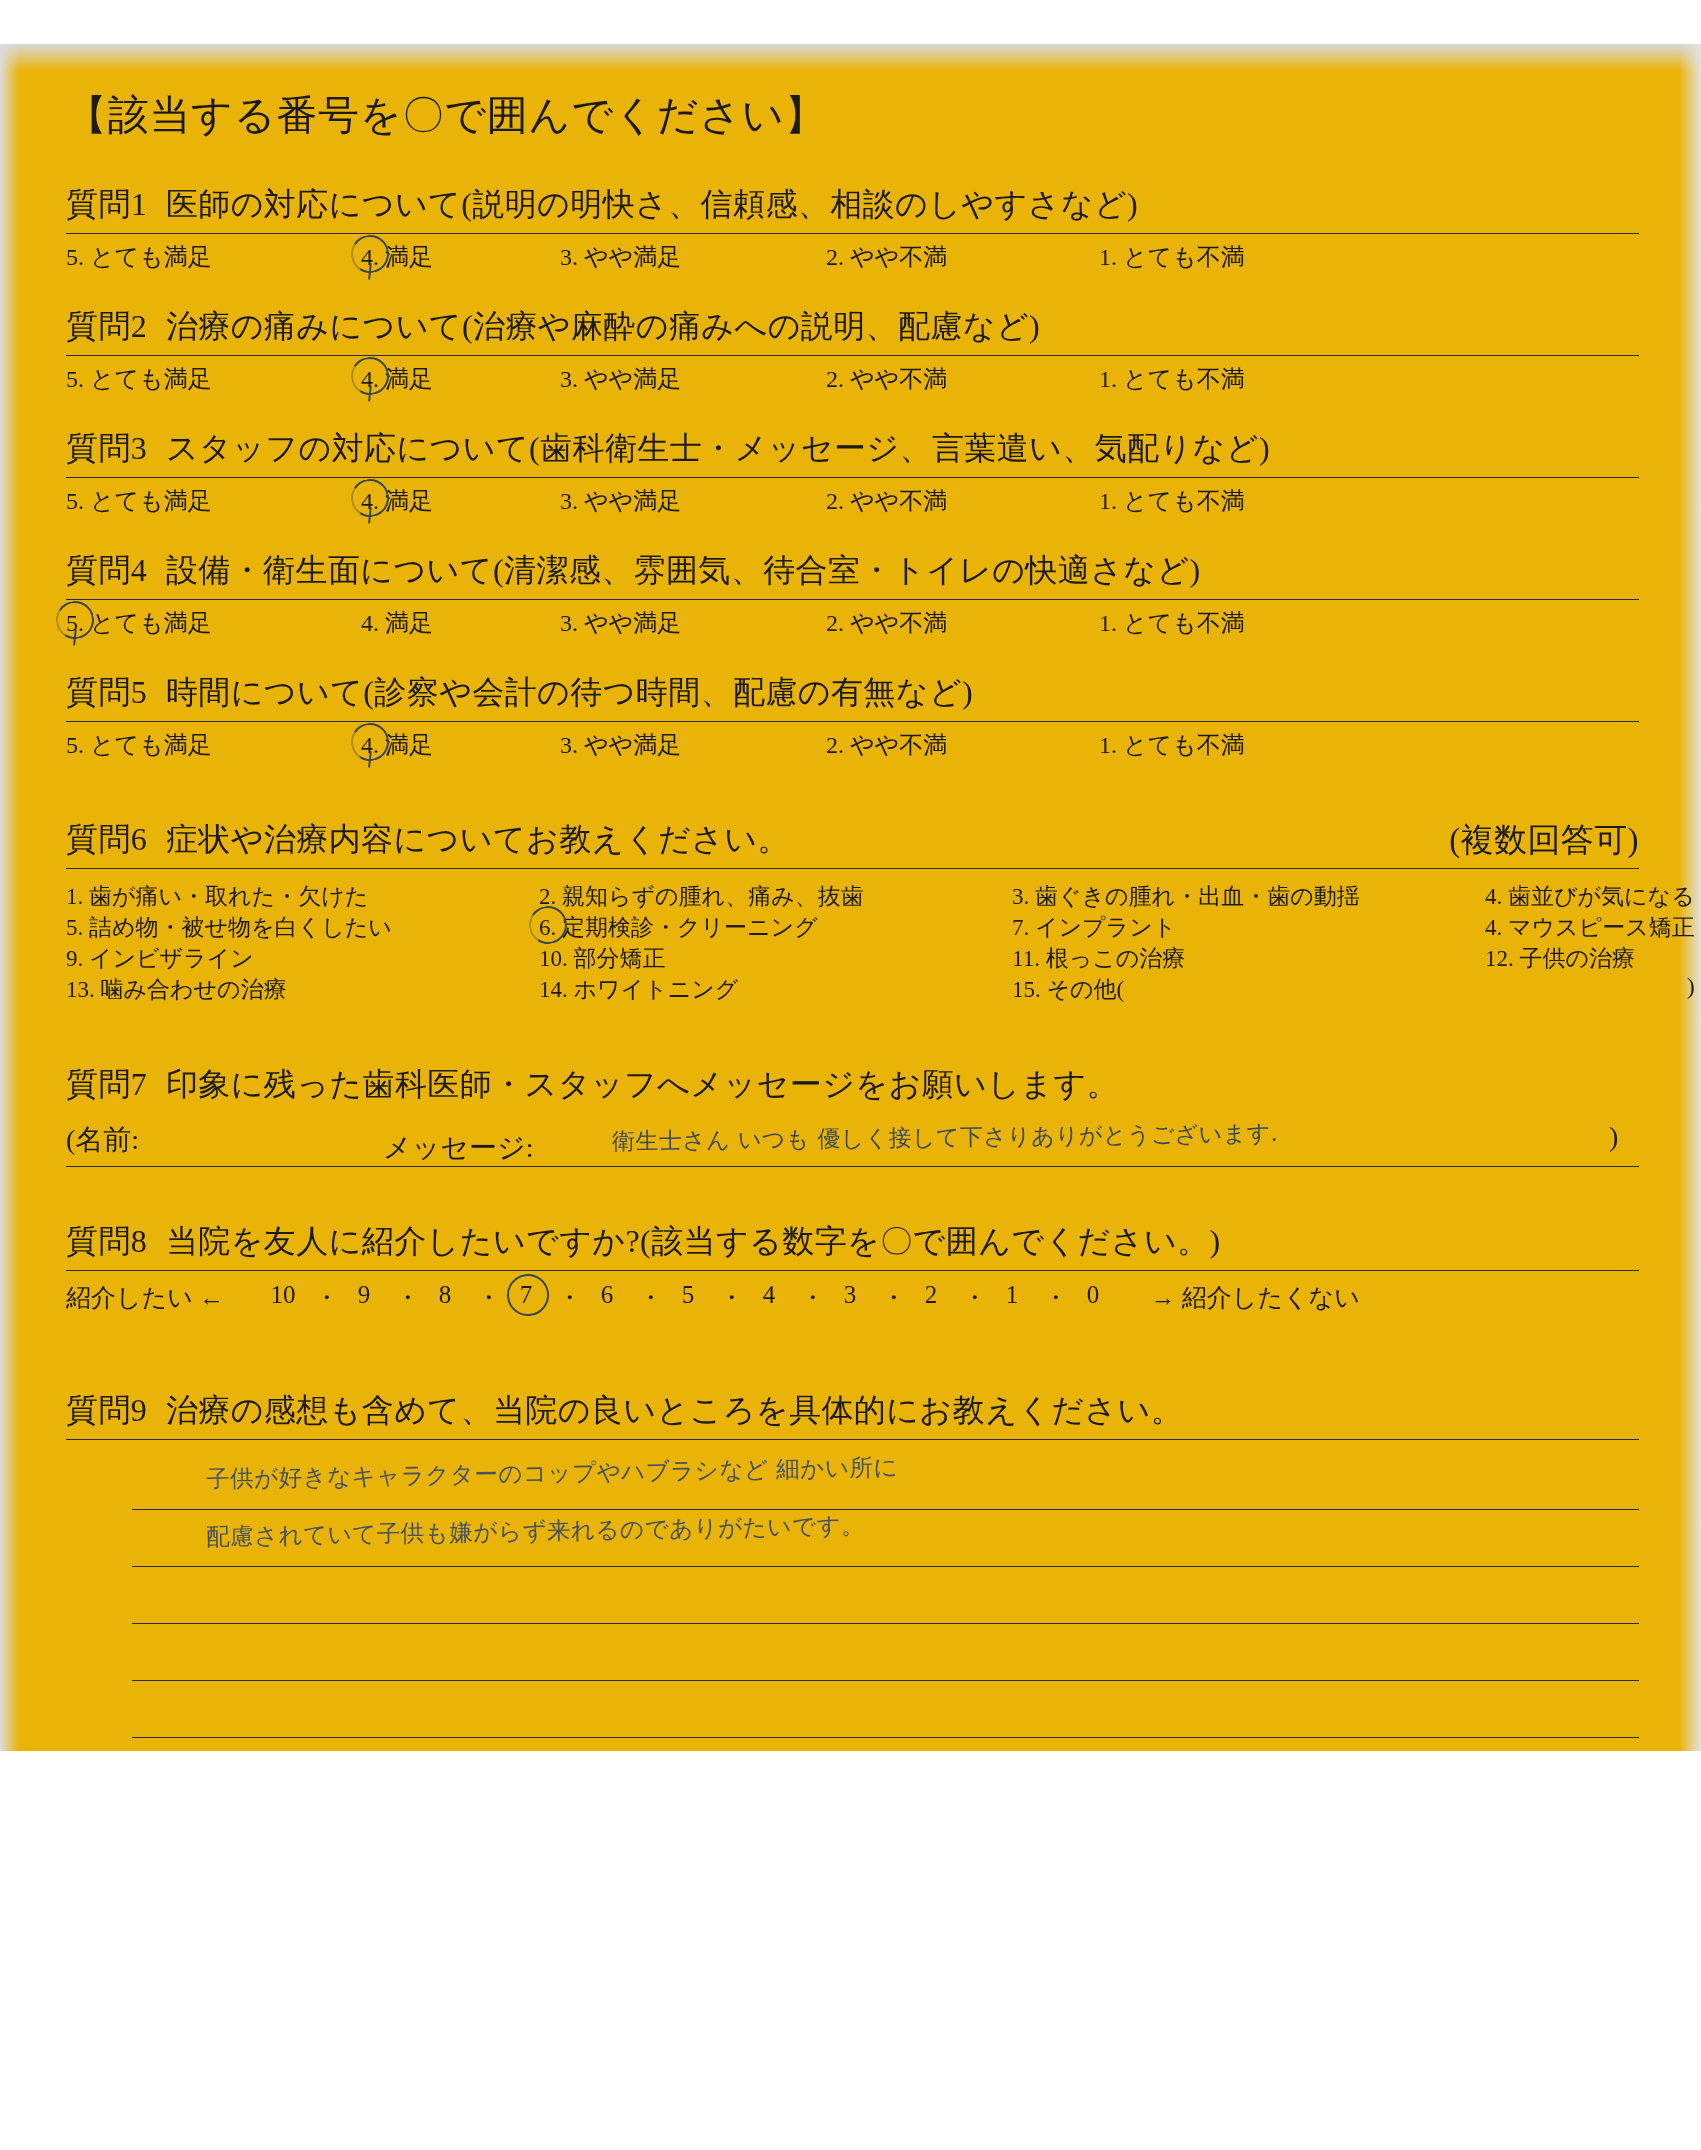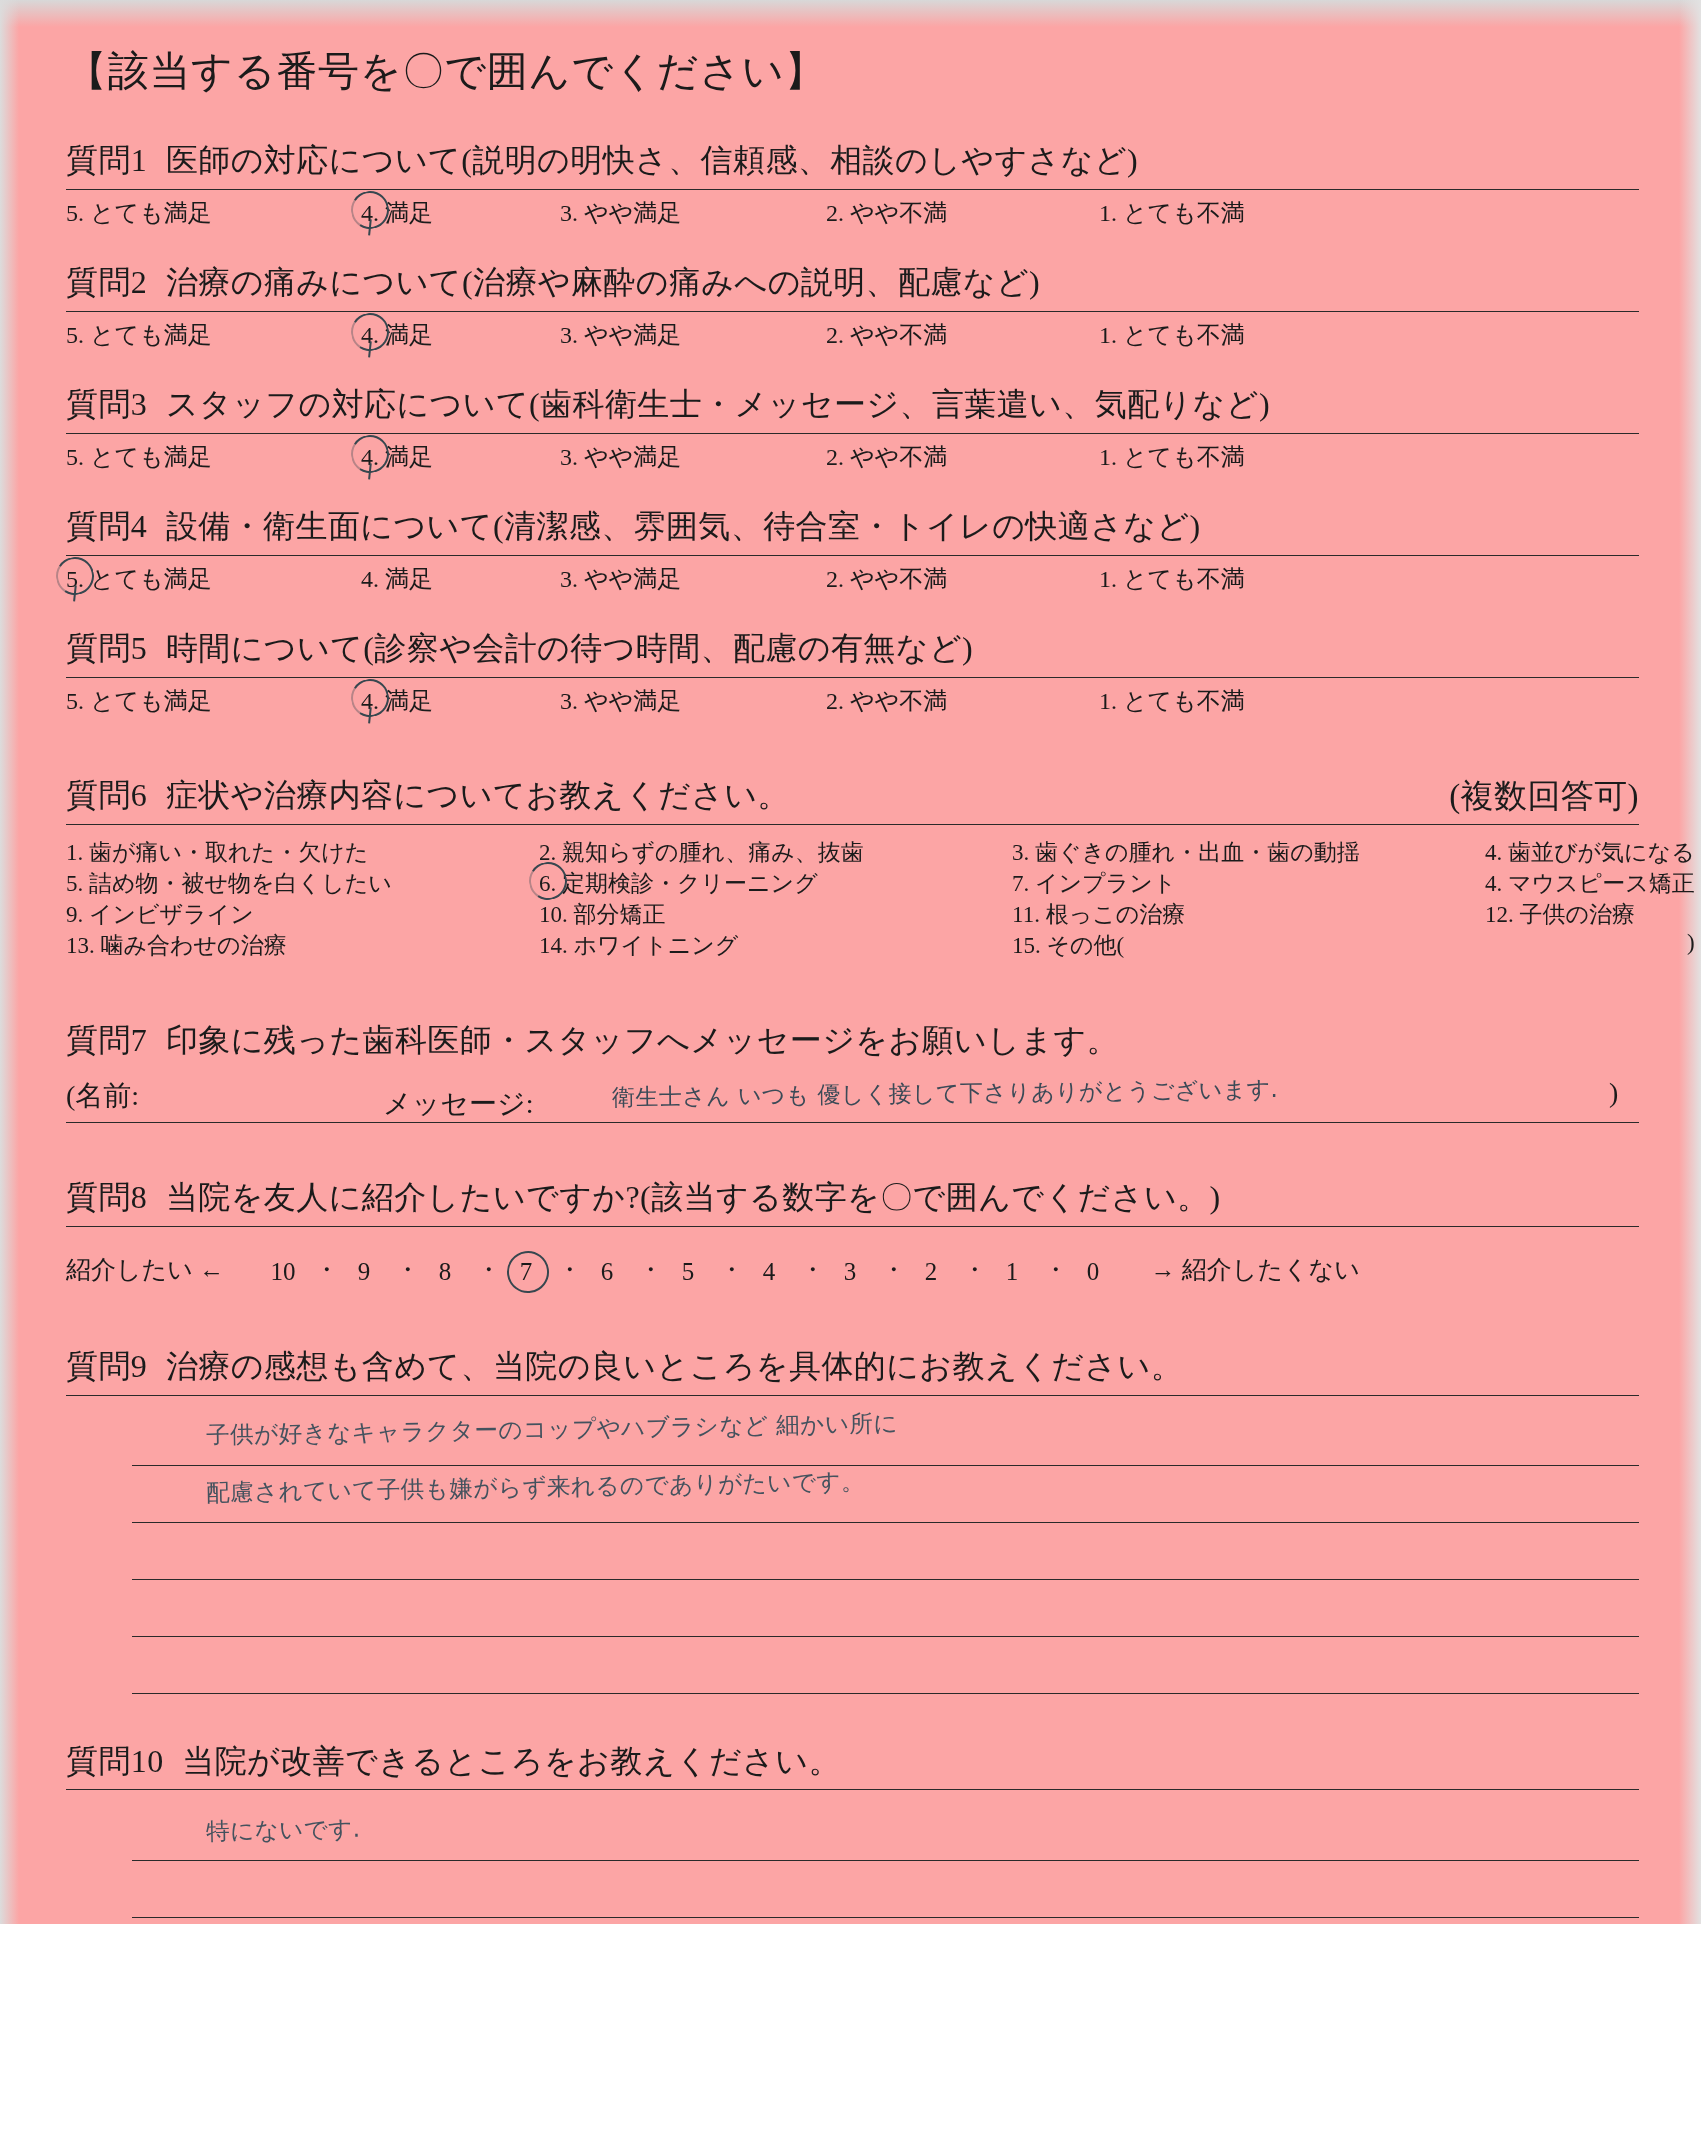--- a/index.html
+++ b/index.html
@@ -7,23 +7,24 @@
     padding: 0;
     background: #ffffff;
   }
   body {
     font-family: "Liberation Serif", "DejaVu Serif", serif;
     color: #1b1b1b;
   }
   .page {
     position: relative;
     width: 1701px;
-    height: 1924px;
-    background: #fca5a5;
+    height: 1707px;
+    background: #eab308;
     overflow: hidden;
+    margin-top: 44px;
   }
   
   .scan-shade-top {
     position: absolute;
     top: 0; left: 0; right: 0; height: 26.6px;
     background: linear-gradient(to bottom, #d8d8d8, rgba(255,255,255,0));
     pointer-events: none;
   }
   .scan-shade-left {
     position: absolute;
@@ -153,21 +154,21 @@
     position: absolute;
     left: 546px;
     top: 8.9px;
     font-size: 23px;
   }
 
   
   .nps-row {
     position: relative;
     display: flex;
-    align-items: flex-end;
+    align-items: flex-start;
     font-size: 25px;
     padding-top: 10.3px;
     height: 49px;
   }
   .nps-row .lead { margin-right: 28px; }
   .nps-num {
     position: relative;
     width: 62px;
     text-align: center;
   }

